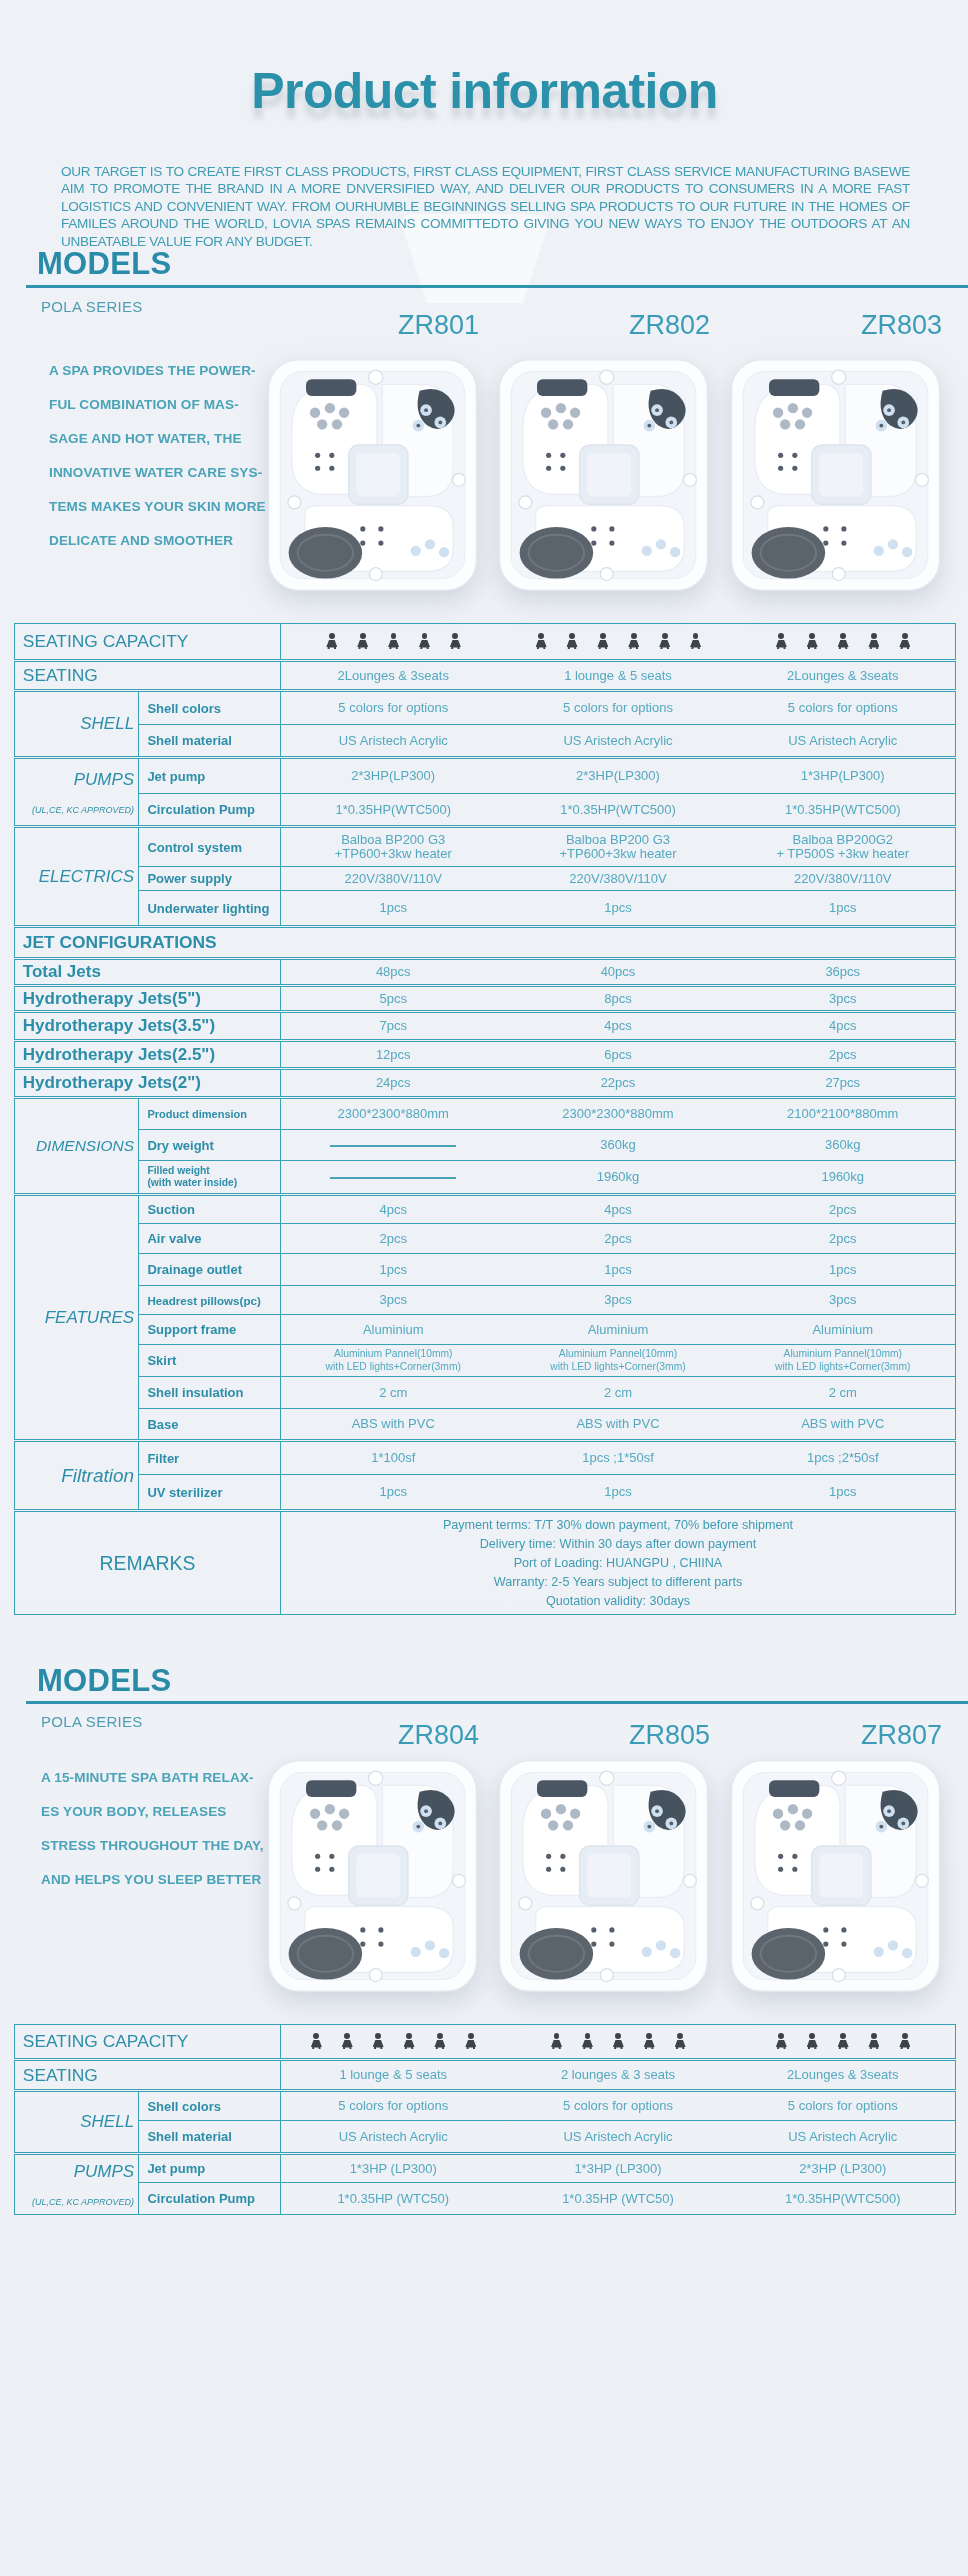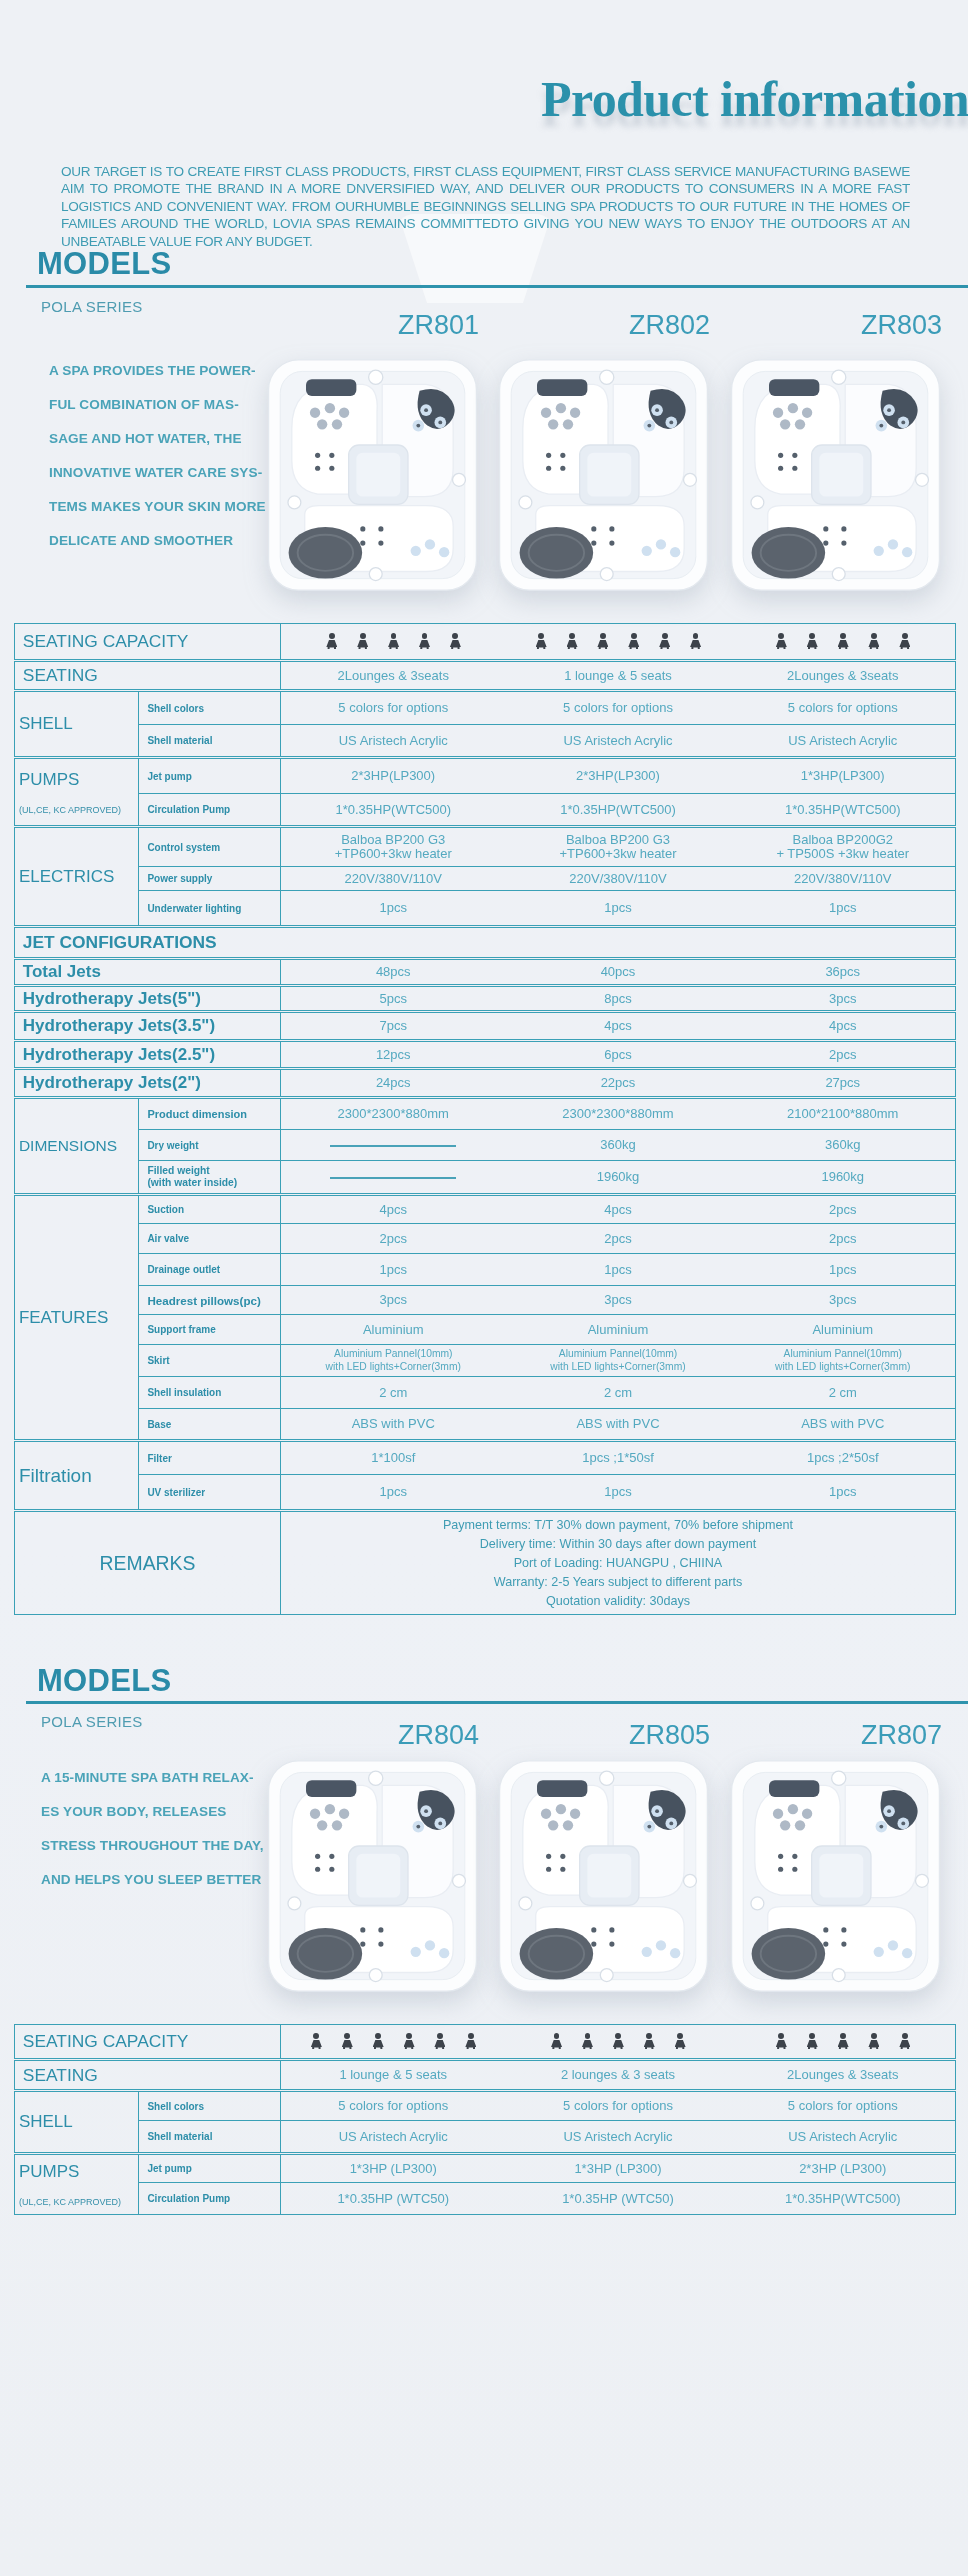--- a/index.html
+++ b/index.html
@@ -1,20 +1,20 @@
 <!DOCTYPE html>
 <html style="font-size:10.3px"><head>
 <meta charset="utf-8">
 <style>
   html,body{margin:0;padding:0;background:#e9edf2;}
   .page{position:relative;width:969px;height:2576px;background:linear-gradient(180deg,#eef1f5 0%,#eef1f6 60%,#edf0f4 100%);
         font-family:"Liberation Sans",sans-serif;overflow:hidden;}
   
-  .title{position:absolute;top:70px;left:0;width:100%;text-align:right;font-size:50px;font-weight:700;
-         color:#2b91ab;letter-spacing:-0.6px;text-shadow:0 10.3px 6.5px rgba(150,162,178,.38);font-family:Liberation Serif, serif;}
+  .title{position:absolute;top:62px;left:0;width:100%;text-align:center;font-size:50px;font-weight:700;
+         color:#2b91ab;letter-spacing:-0.6px;text-shadow:0 10.3px 6.5px rgba(150,162,178,.38);}
   .intro{position:absolute;top:163px;left:61px;width:849px;font-size:13.6px;line-height:17.4px;color:#3f9cb3;
          text-align:justify;letter-spacing:-0.3px;font-weight:500;}
   .deco{position:absolute;top:214px;left:395px;width:160px;height:89px;background:rgba(255,255,255,.55);
         clip-path:polygon(2% 0,98% 0,80% 100%,20% 100%);border-radius:19.4px;}
   
   .section{position:absolute;left:0;width:100%;}
   .sec1{top:245px;height:378px;} .sec2{top:1646px;height:362px;}
   .models-h{position:absolute;left:37px;font-size:31px;font-weight:700;color:#2a8ba8;letter-spacing:0.3px;}
   .sec1 .models-h{top:1.3px;} .sec2 .models-h{top:17px;}
   .rule{position:absolute;left:26px;right:0;height:2.6px;background:#2e93ad;}
@@ -26,23 +26,23 @@
   .c1{left:266px;} .c2{left:497px;} .c3{left:729px;}
   .tub-card{position:absolute;top:112px;width:213px;height:236px;filter:drop-shadow(0 10.3px 11.6px rgba(120,135,155,.25));}
   .desc{position:absolute;left:41px;font-size:13.6px;font-weight:600;color:#4aa3b8;line-height:34px;white-space:pre-line;letter-spacing:0.1px;}
   .sec1 .desc{top:109px;margin-left:8px;} .sec2 .desc{top:115px;}
   
   .spec{position:absolute;left:14px;width:940px;border-collapse:collapse;table-layout:fixed;border:1.9px solid #3aa0b6;}
   .t1{top:623px;} .t2{top:2024px;}
   .spec td{border-top:1.3px solid #3aa0b6;padding:1.3px 3.9px;vertical-align:middle;overflow:hidden;}
   .spec tr.sep td{border-top:3.2px double #3aa0b6;}
   .spec tr:first-child td{border-top:none;}
-  td.g{border-right:1.3px solid #3aa0b6;text-align:left;font-size:17px;color:#2d8ea9;font-weight:500;}
+  td.g{border-right:1.3px solid #3aa0b6;text-align:right;font-size:17px;color:#2d8ea9;font-weight:500;font-style:italic;}
   td.g .sub{display:block;font-size:9px;margin-top:15px;color:#358fa9;}
-  td.s{border-right:1.3px solid #3aa0b6;font-size:10px;color:#2d8ea9;font-weight:600;padding-left:8.4px;white-space:pre-line;line-height:15px;}
+  td.s{border-right:1.3px solid #3aa0b6;font-size:13px;color:#2d8ea9;font-weight:600;padding-left:8.4px;white-space:pre-line;line-height:15px;}
   td.L{border-right:1.3px solid #3aa0b6;font-size:17.4px;color:#2d8ea9;font-weight:500;padding-left:7.8px;}
   td.j{border-right:1.3px solid #3aa0b6;font-size:17px;color:#2d8ea9;font-weight:600;padding-left:7.8px;}
   td.jh{font-size:17.4px;color:#2d8ea9;font-weight:700;padding-left:7.8px;}
   td.v{text-align:center;font-size:13px;color:#54a9c0;font-weight:500;white-space:pre-line;line-height:14px;}
   td.v.sm{font-size:10.3px;line-height:12.3px;}
   td.rl{border-right:1.3px solid #3aa0b6;text-align:center;font-size:19.4px;color:#2d8ea9;font-weight:500;}
   td.rv{text-align:center;font-size:12.6px;color:#3f9cb3;font-weight:500;line-height:19px;}
   .dashline{display:inline-block;width:126px;height:1.9px;background:#49a2b8;vertical-align:middle;}
   
   .person{display:inline-block;width:10.3px;height:17px;margin:0 10.3px;position:relative;vertical-align:middle;}

